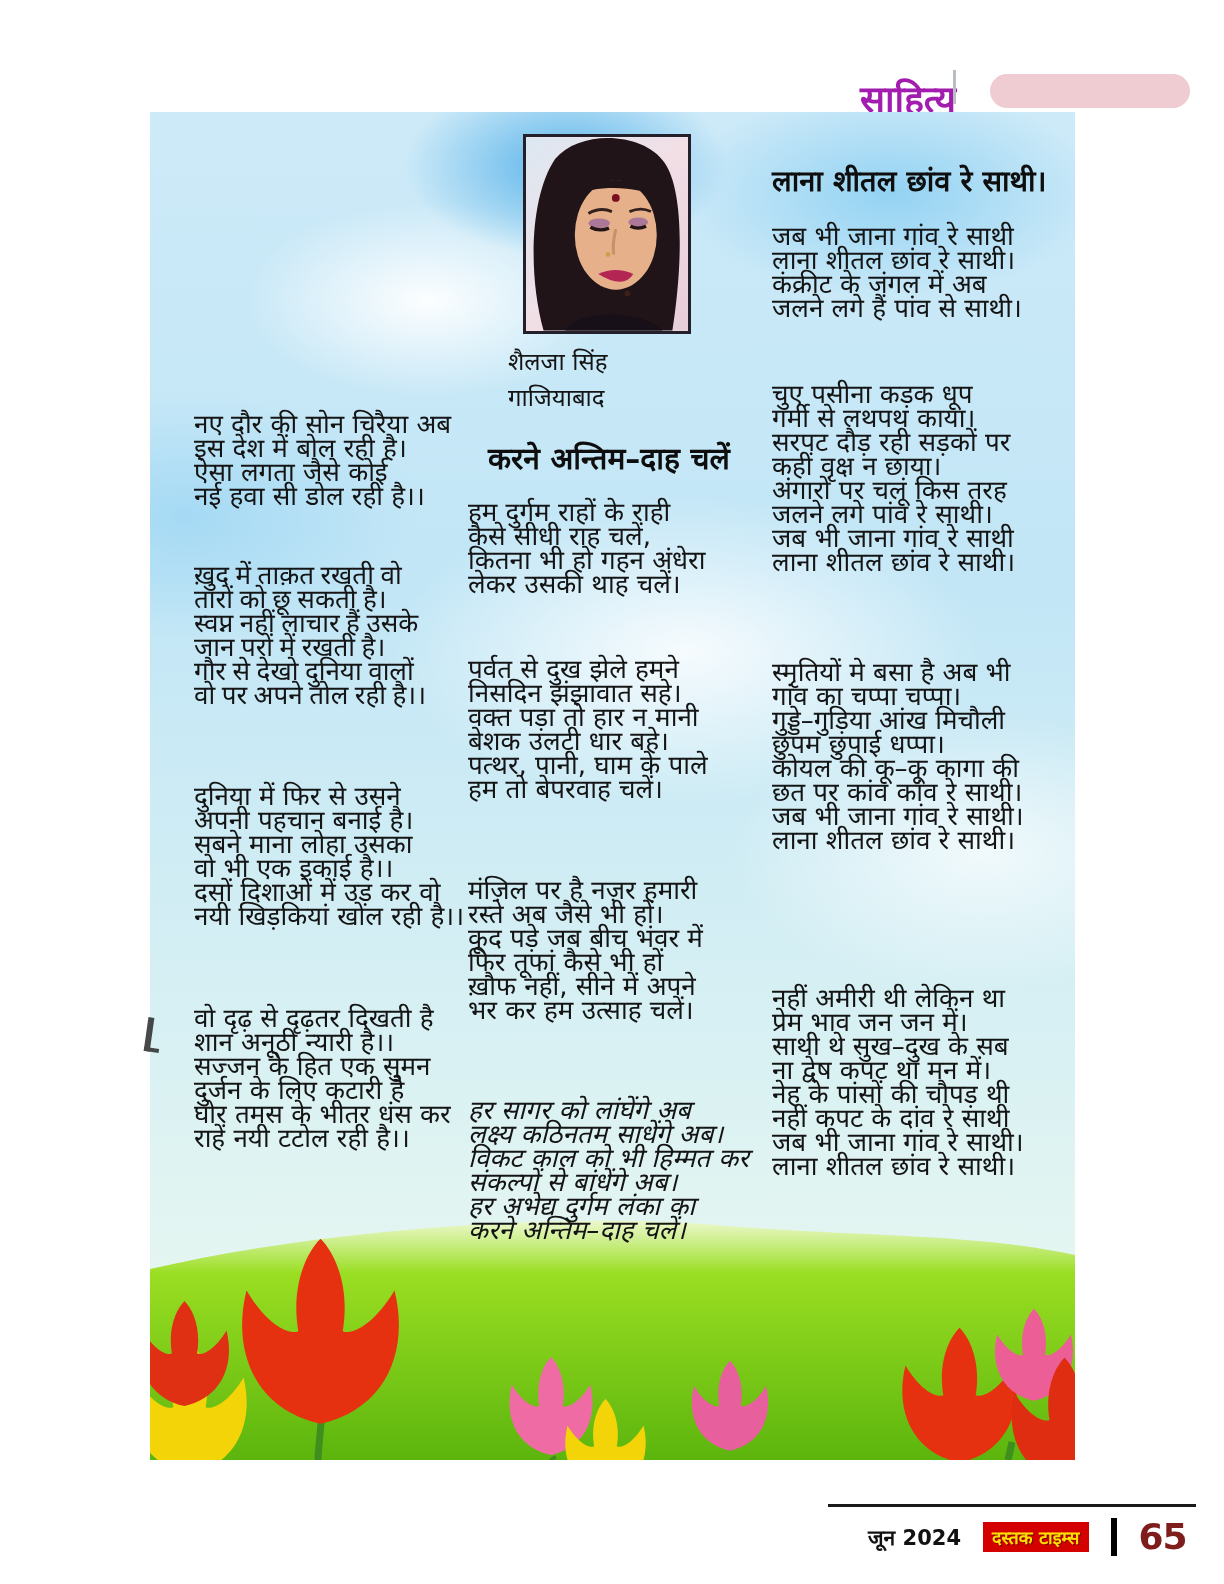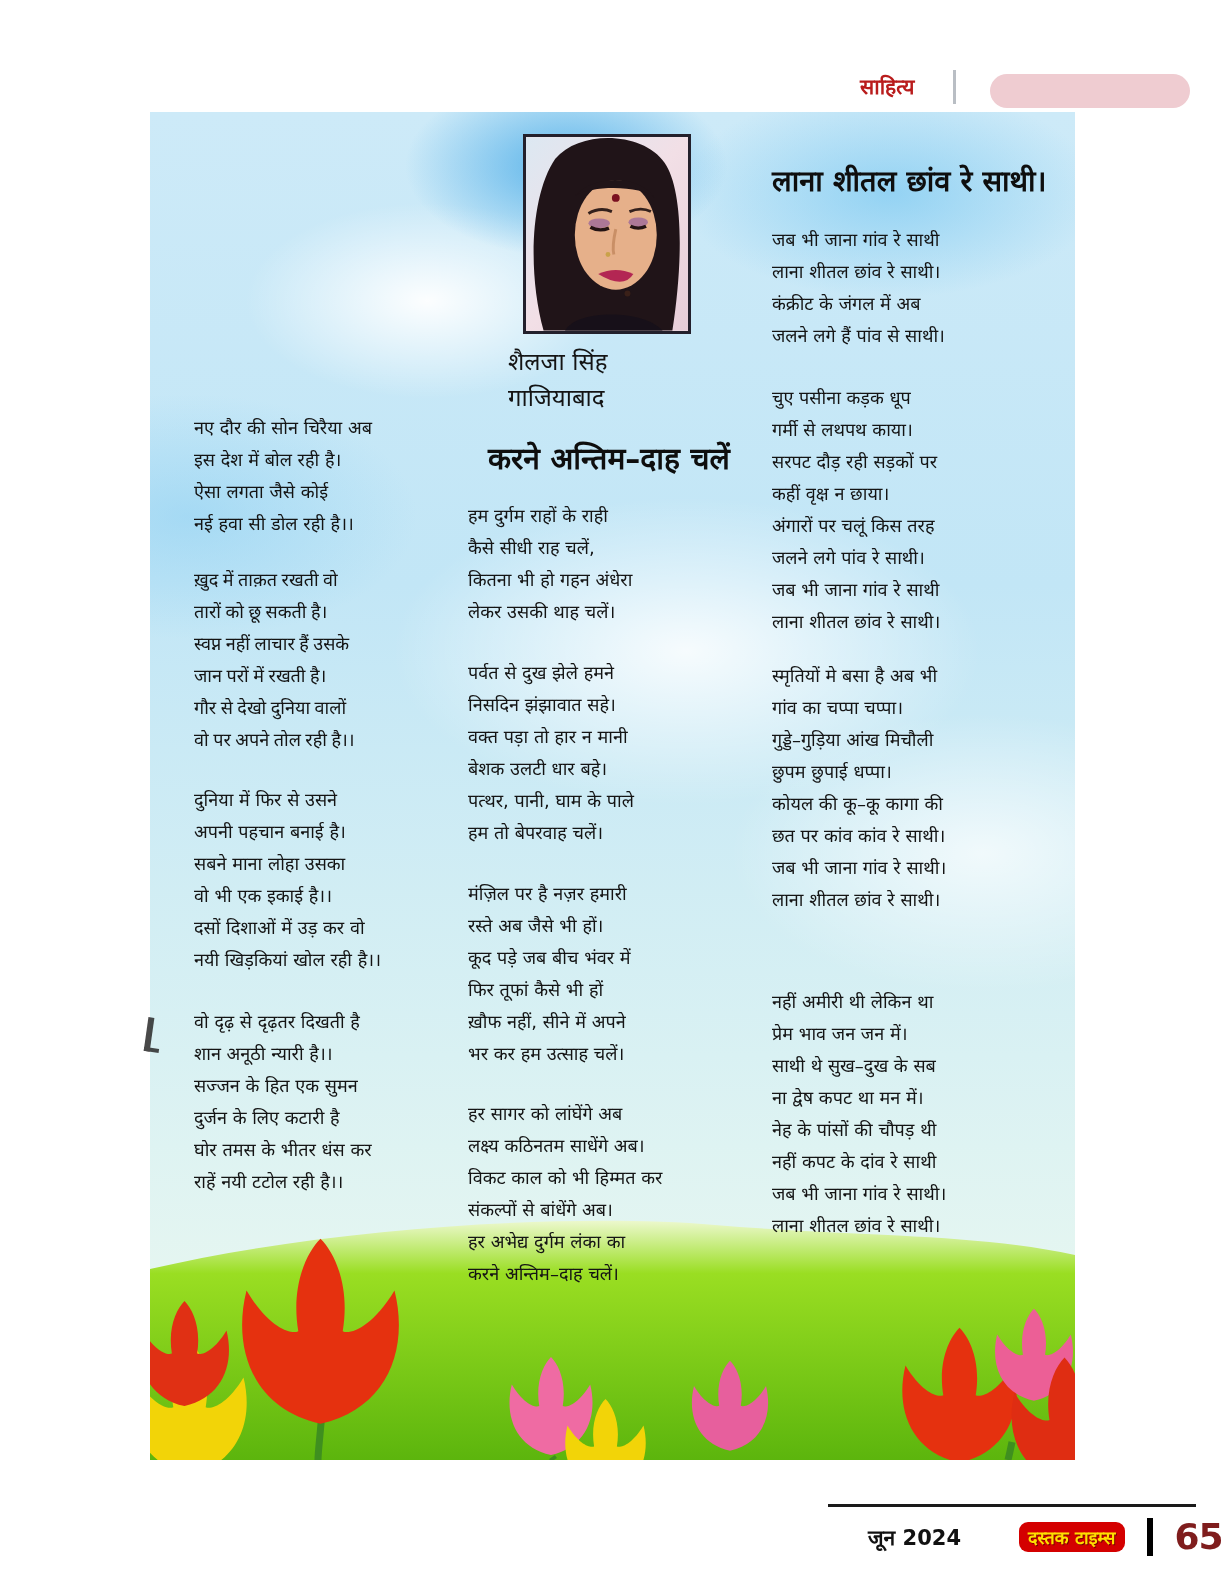--- a/index.html
+++ b/index.html
@@ -2,49 +2,49 @@
 <html><head>
 <meta charset="utf-8">
 <style>
   html,body{margin:0;padding:0;}
   body{
     width:1224px;height:1584px;position:relative;background:#ffffff;
     font-family:"DejaVu Sans",sans-serif;overflow:hidden;
   }
   
   .hdr{position:absolute;top:66px;left:0;width:1224px;height:50px;}
-  .hdr-label{position:absolute;left:860px;top:6px;font-size:21px;font-weight:bold;color:#b91c1c;}
+  .hdr-label{position:absolute;left:860px;top:6px;font-size:37px;font-weight:bold;color:#a21caf;}
   .hdr-divider{position:absolute;left:953px;top:4px;width:3px;height:34px;background:#b9bec4;}
   .hdr-pill{position:absolute;left:990px;top:8px;width:200px;height:34px;border-radius:17px;background:#efccd1;}
   
   .scene{
     position:absolute;left:150px;top:112px;width:925px;height:1348px;overflow:hidden;
     background:
       radial-gradient(230px 130px at 45% 4%, rgba(60,165,230,.8), rgba(60,165,230,0) 70%),
       radial-gradient(300px 150px at 80% 6%, rgba(110,195,240,.6), rgba(110,195,240,0) 70%),
       radial-gradient(320px 170px at 4% 30%, rgba(135,205,242,.5), rgba(135,205,242,0) 72%),
       radial-gradient(260px 140px at 30% 14%, rgba(255,255,255,.95), rgba(255,255,255,0) 70%),
       radial-gradient(420px 220px at 58% 40%, rgba(255,255,255,.85), rgba(255,255,255,0) 70%),
       radial-gradient(360px 200px at 90% 55%, rgba(255,255,255,.7), rgba(255,255,255,0) 70%),
       linear-gradient(180deg,#cdeaf8 0%,#c2e6f6 35%,#d9f1f3 70%,#effaef 100%);
   }
   .grass,.tulips{position:absolute;left:0;bottom:0;width:925px;height:253px;}
   
   .poem-title{position:absolute;font-size:30px;font-weight:bold;color:#0e0e0e;white-space:nowrap;}
-  .stanza{position:absolute;font-size:18px;line-height:32px;color:#141414;white-space:pre-line;font-weight:500;}
+  .stanza{position:absolute;font-size:26px;line-height:24px;color:#141414;white-space:pre-line;font-weight:500;}
   .byline{position:absolute;font-size:24px;color:#141414;text-align:left;width:200px;}
   
   .photo{position:absolute;left:373px;top:22px;width:168px;height:200px;border:3px solid #23202c;background:#f3e4e9;box-sizing:border-box;}
   .photo svg{display:block;width:100%;height:100%;}
   
   .footer{position:absolute;left:828px;top:1504px;width:370px;height:60px;}
   .footer-rule{position:absolute;left:0;top:0;width:368px;height:3px;background:#1a1a1a;}
   .footer-row{position:absolute;left:40px;top:12px;display:flex;align-items:center;gap:22px;}
   .footer-date{font-size:21px;font-weight:bold;color:#111;white-space:nowrap;}
-  .footer-logo{background:#d40000;color:#ffdf00;font-weight:bold;font-size:18px;padding:3px 9px;border-radius:9px;white-space:nowrap;text-shadow:1px 1px 0 #7a0000;margin-left:36px;}
+  .footer-logo{background:#d40000;color:#ffdf00;font-weight:bold;font-size:18px;padding:3px 9px;border-radius:0;white-space:nowrap;text-shadow:1px 1px 0 #7a0000;}
   .footer-bar{width:6px;height:38px;background:#000;}
   .footer-page{font-size:36px;font-weight:bold;color:#7f1d1d;letter-spacing:-1px;}
   .edge-artifact{position:absolute;left:146px;top:1018px;width:9px;height:30px;border-left:6px solid #2a2a2a;border-bottom:4px solid #2a2a2a;transform:rotate(8deg);opacity:.85;}
 </style>
 </head>
 <body>
 
 <div class="hdr">
   <div class="hdr-label">साहित्य</div>
   <div class="hdr-divider"></div>
@@ -146,21 +146,21 @@
 वक्त पड़ा तो हार न मानी
 बेशक उलटी धार बहे।
 पत्थर, पानी, घाम के पाले
 हम तो बेपरवाह चलें।</div>
   <div class="stanza" style="left:318px;top:766px;">मंज़िल पर है नज़र हमारी
 रस्ते अब जैसे भी हों।
 कूद पड़े जब बीच भंवर में
 फिर तूफां कैसे भी हों
 ख़ौफ नहीं, सीने में अपने
 भर कर हम उत्साह चलें।</div>
-  <div class="stanza" style="left:318px;top:986px;">हर सागर को लांघेंगे अब
+  <div class="stanza" style="left:318px;top:986px;font-style:italic;">हर सागर को लांघेंगे अब
 लक्ष्य कठिनतम साधेंगे अब।
 विकट काल को भी हिम्मत कर
 संकल्पों से बांधेंगे अब।
 हर अभेद्य दुर्गम लंका का
 करने अन्तिम–दाह चलें।</div>
 
   <div class="poem-title" style="left:622px;top:48px;font-size:29px;">लाना शीतल छांव रे साथी।</div>
   <div class="stanza" style="left:622px;top:112px;">जब भी जाना  गांव रे साथी
 लाना शीतल छांव रे साथी।
 कंक्रीट के जंगल में अब

